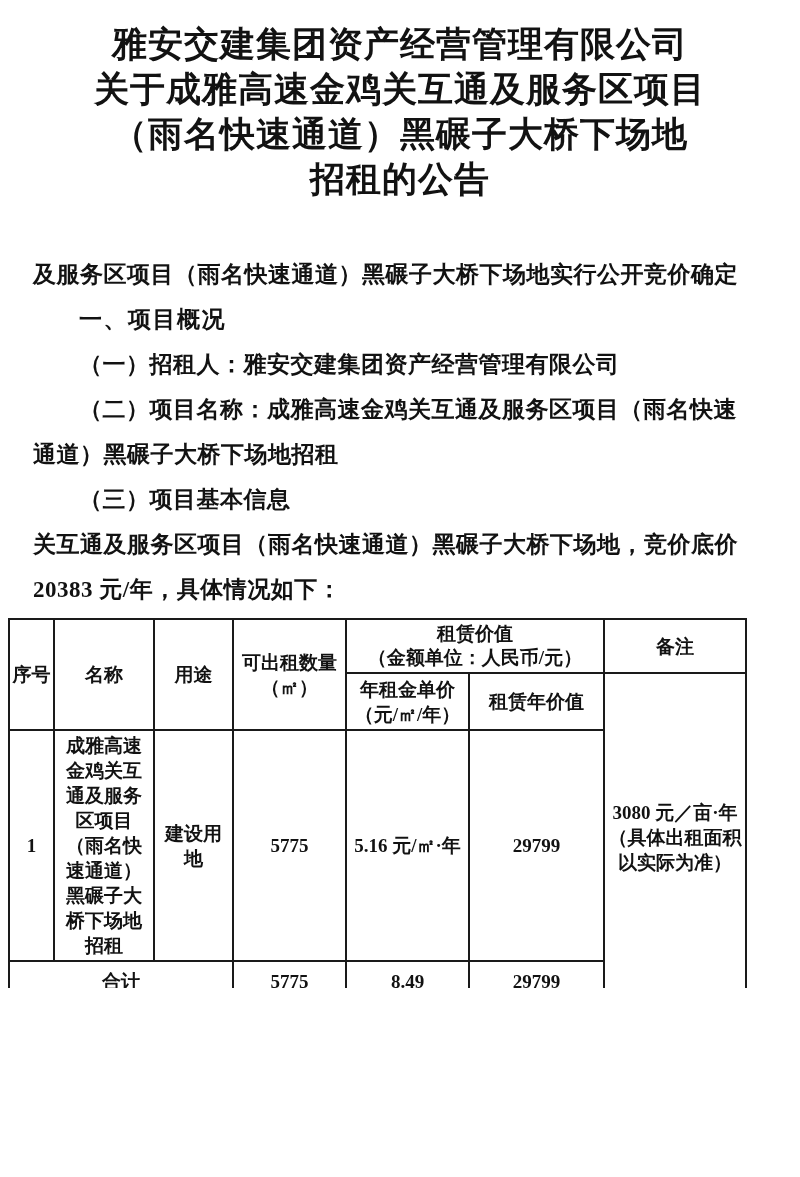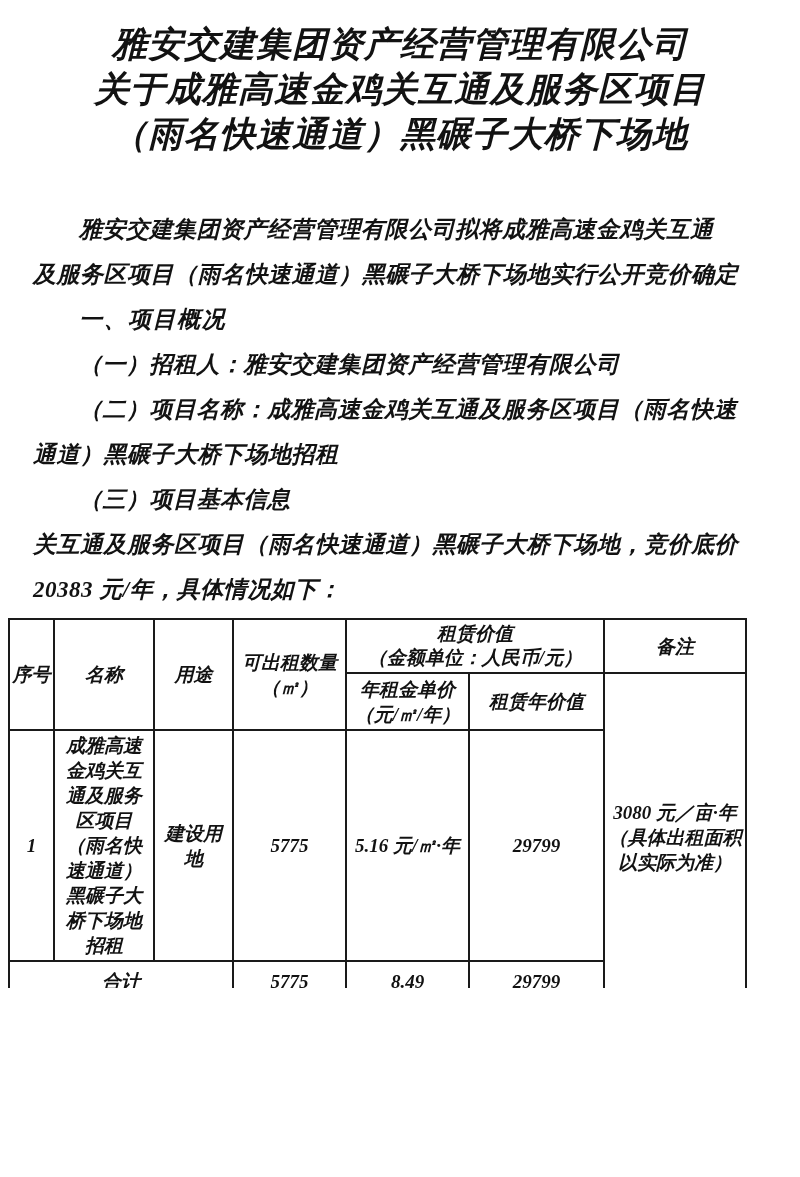--- a/index.html
+++ b/index.html
@@ -3,21 +3,20 @@
 <meta charset="utf-8">
 <style>
   html,body{margin:0;padding:0;background:#ffffff;}
   .page{
     position:relative;
     width:800px;height:988px;
     background:#ffffff;
     color:#121212;
     font-family:"Liberation Serif","DejaVu Serif",serif;
     overflow:hidden;
-    font-style:italic;
   }
   
   .doc-title{
     padding-top:22px;
     text-align:center;
     font-size:35px;
     line-height:45px;
     font-weight:bold;
     letter-spacing:1px;
   }
@@ -77,25 +76,25 @@
 </head>
 <body>
 
 <div class="page">
 
   <div class="doc-title">
 
   <div class="title-line">雅安交建集团资产经营管理有限公司</div>
       <div class="title-line">关于成雅高速金鸡关互通及服务区项目</div>
       <div class="title-line">（雨名快速通道）黑碾子大桥下场地</div>
+      <div class="title-line">招租的公告</div>
     </div>
 
   <div class="doc-body">
 
-  <div class="doc-line para-start">雅安交建集团资产经营管理有限公司拟将成雅高速金鸡关互通</div>
       <div class="doc-line cont">及服务区项目（雨名快速通道）黑碾子大桥下场地实行公开竞价确定</div>
       <div class="doc-line heading">一、项目概况</div>
       <div class="doc-line para-start">（一）招租人：雅安交建集团资产经营管理有限公司</div>
       <div class="doc-line para-start">（二）项目名称：成雅高速金鸡关互通及服务区项目（雨名快速</div>
       <div class="doc-line cont">通道）黑碾子大桥下场地招租</div>
       <div class="doc-line para-start">（三）项目基本信息</div>
       <div class="doc-line cont">关互通及服务区项目（雨名快速通道）黑碾子大桥下场地，竞价底价</div>
       <div class="doc-line cont">20383 元/年，具体情况如下：</div>
     </div>
 

